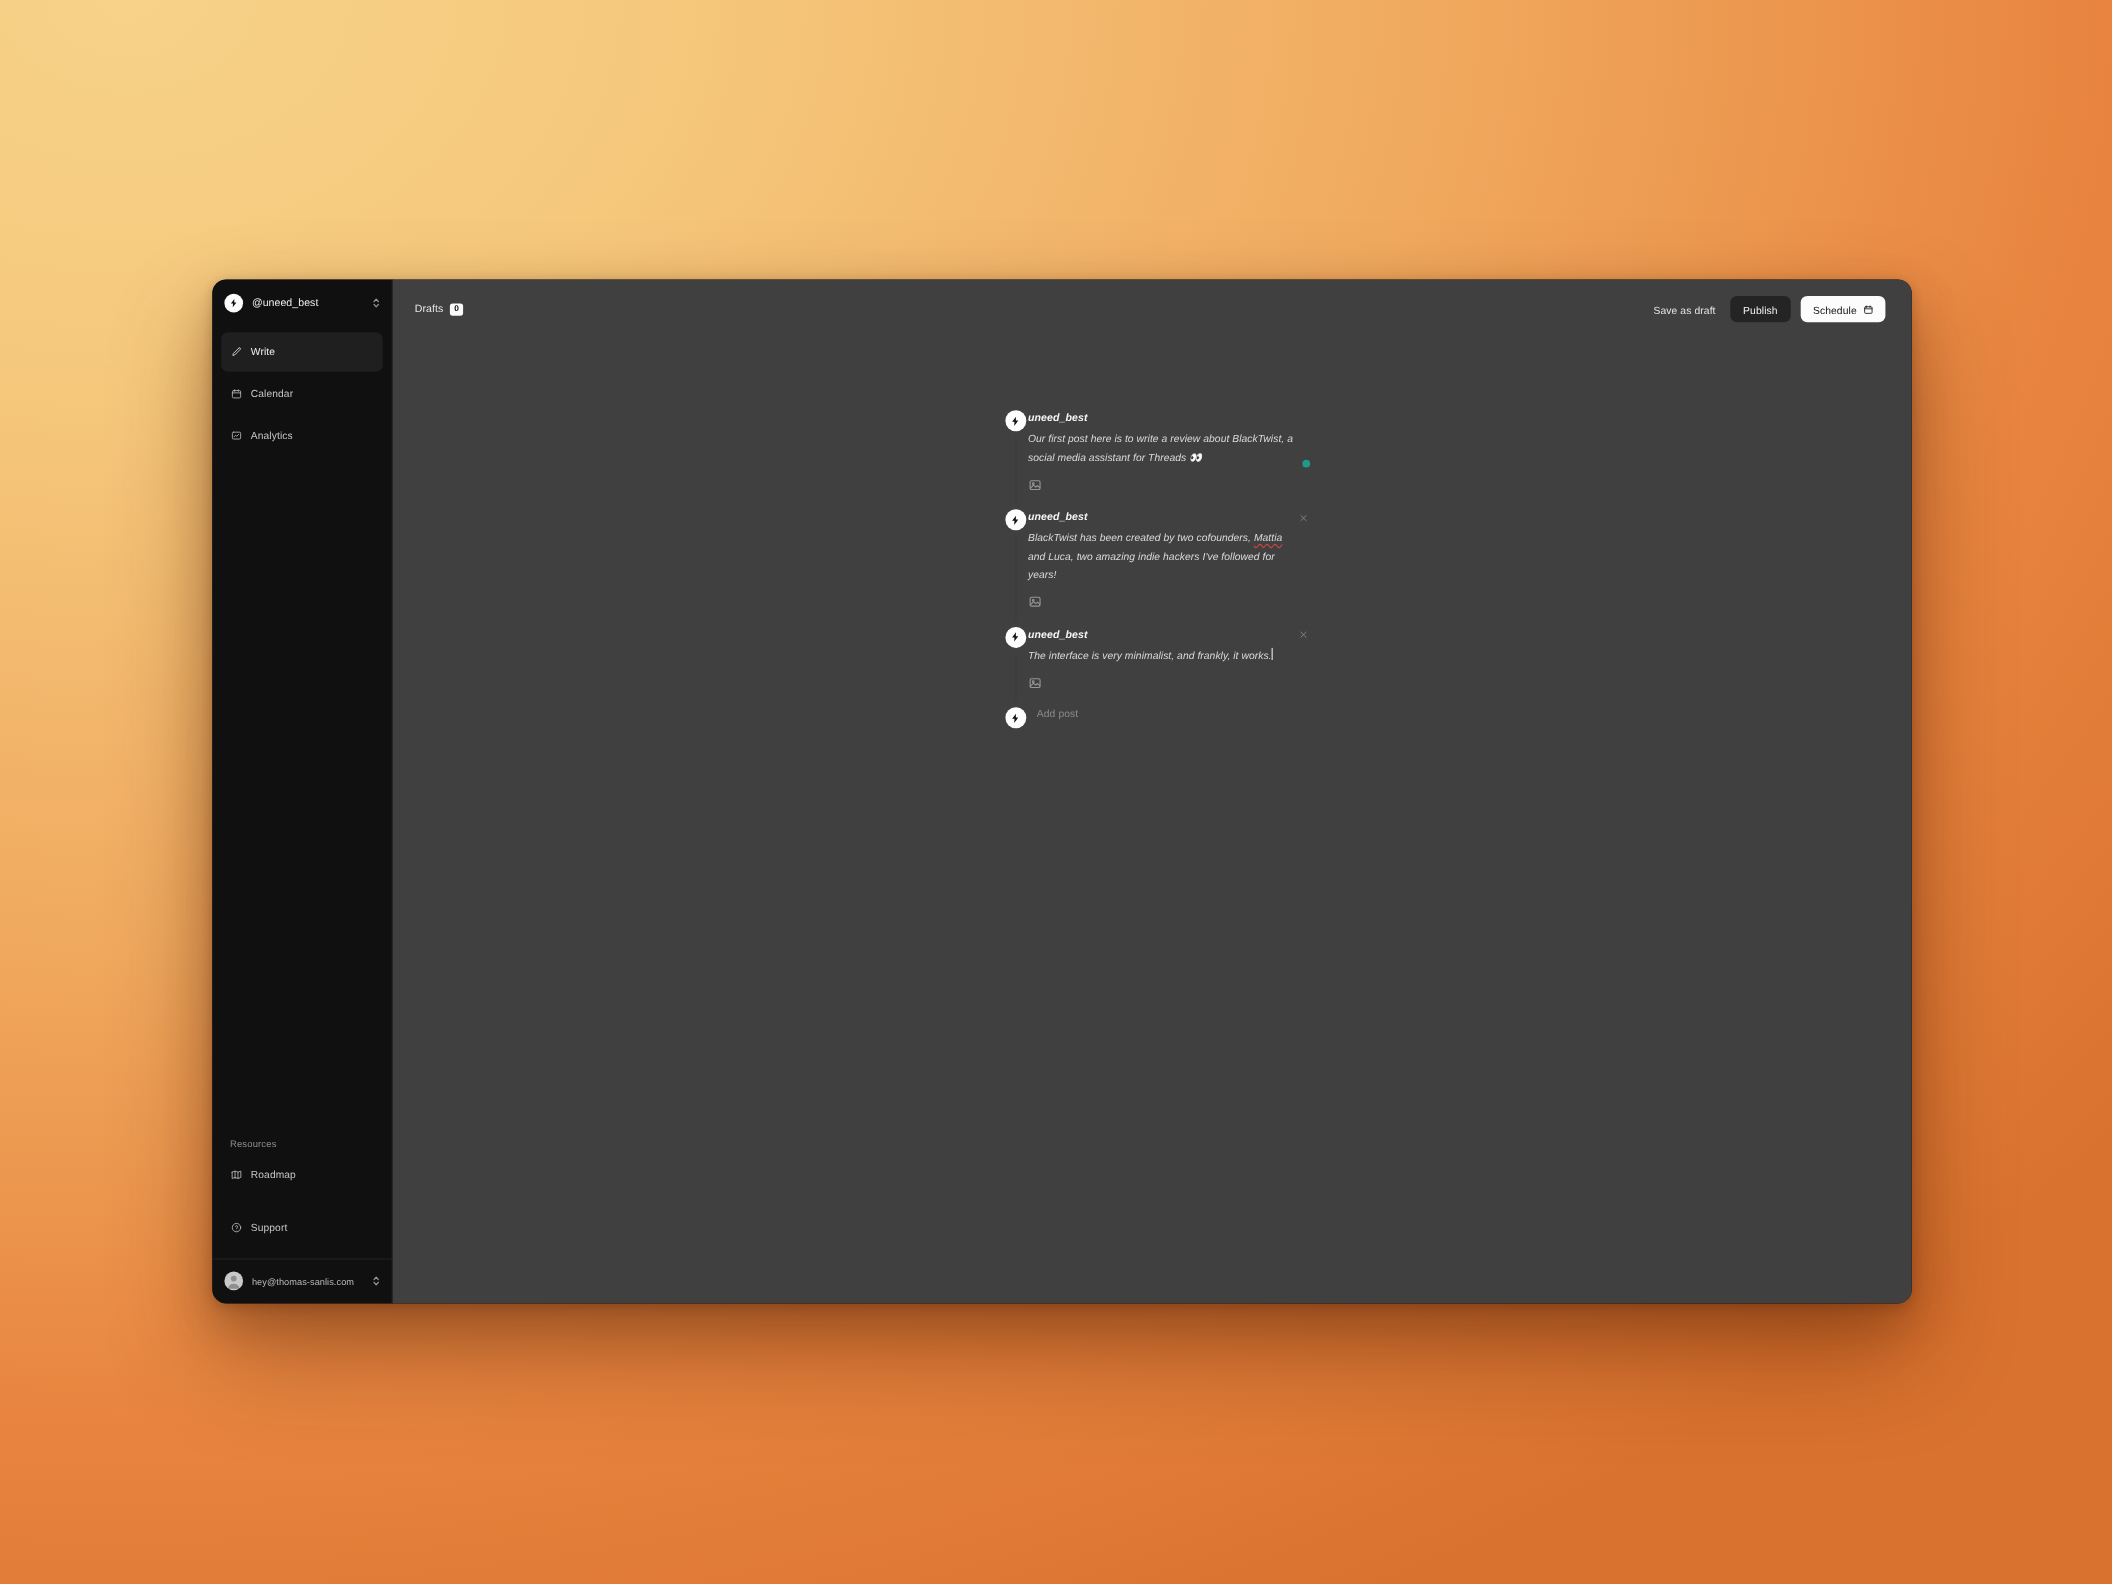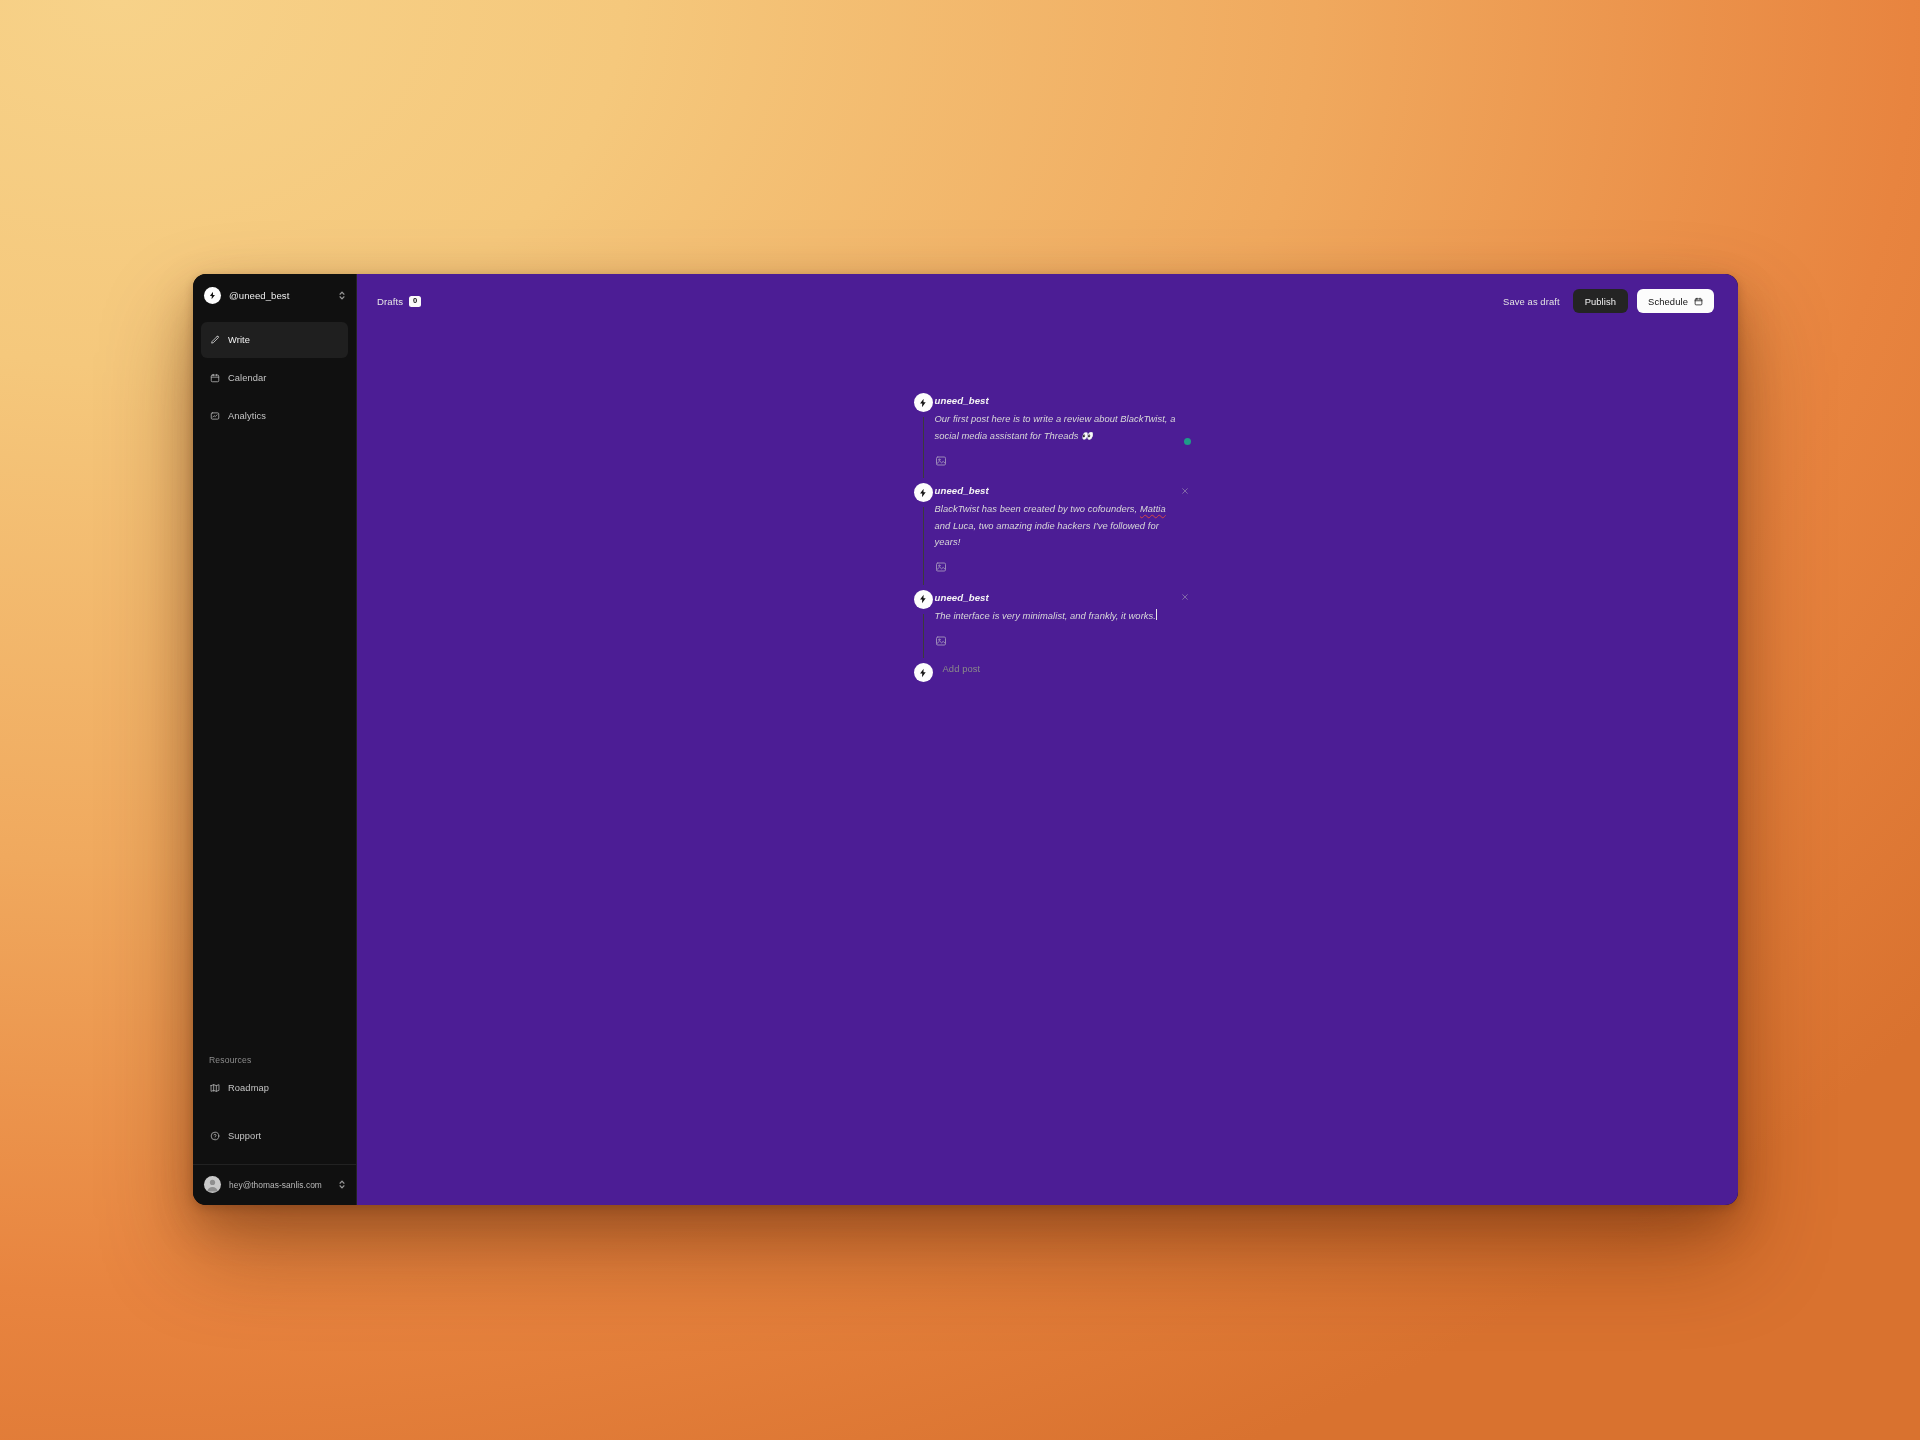--- a/index.html
+++ b/index.html
@@ -14,21 +14,21 @@
     font-family: "Liberation Sans", sans-serif;
     background:
       radial-gradient(120% 115% at 6% 0%, #f7d289 0%, #f5c87c 22%, #f0a95e 52%, #e8843f 78%, #d9722f 100%);
     position: relative;
   }
 
   
   #app-window {
     position: absolute;
     left: 193px;
-    top: 274px;
+    top: 254px;
     width: 1545px;
     height: 931px;
     background: #0d0d0d;
     border-radius: 13px;
     box-shadow:
       0 46px 90px rgba(90, 36, 6, 0.42),
       0 18px 42px rgba(90, 36, 6, 0.28),
       0 3px 10px rgba(60, 25, 4, 0.22);
     display: flex;
     overflow: hidden;
@@ -158,21 +158,21 @@
     font-size: 8.4px;
     color: #b9b9b9;
     letter-spacing: 0.05px;
     white-space: nowrap;
     flex: 1;
   }
 
   
   #main {
     flex: 1 1 auto;
-    background: #4c1d95;
+    background: #404040;
     display: flex;
     flex-direction: column;
     position: relative;
     min-width: 0;
   }
 
   .topbar {
     height: 54px;
     flex: 0 0 54px;
     display: flex;

